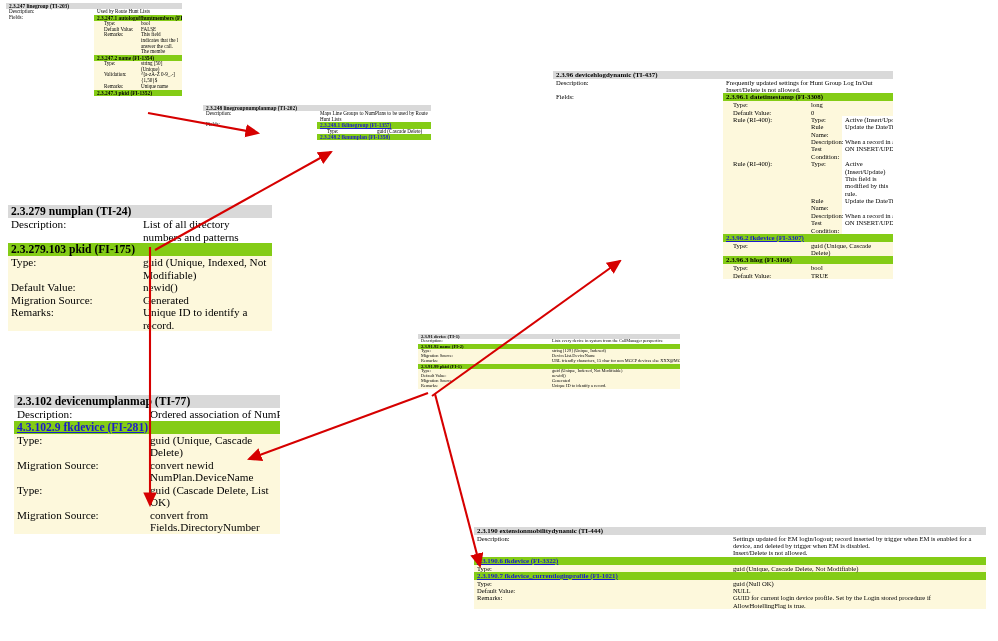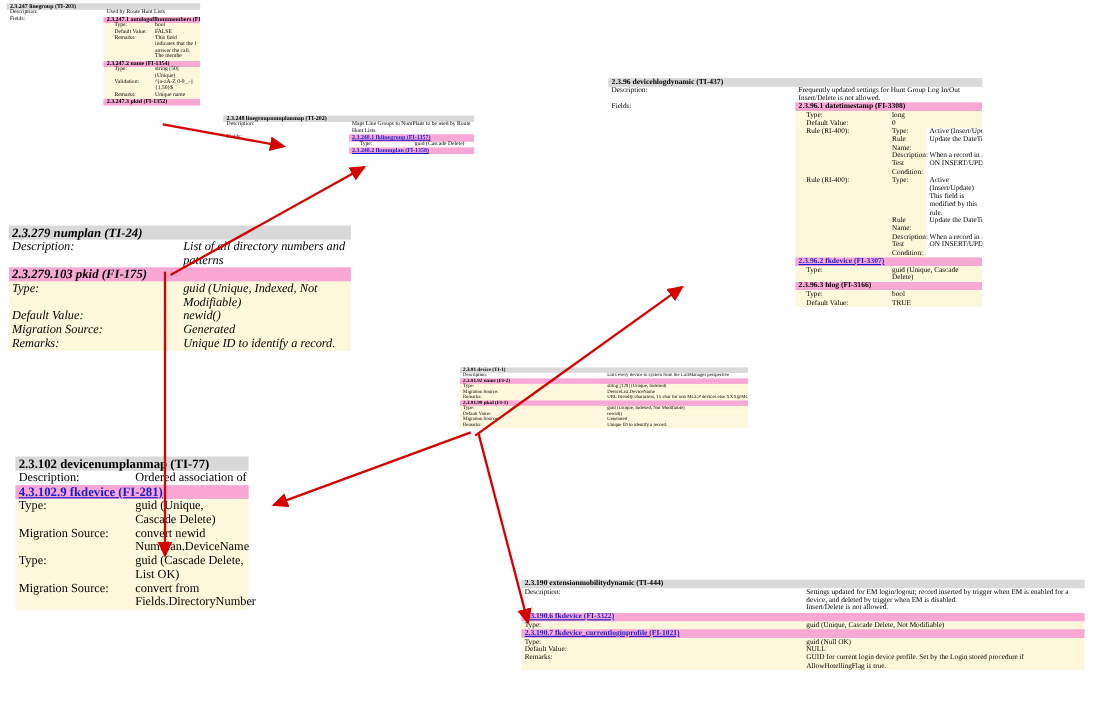--- a/index.html
+++ b/index.html
@@ -10,43 +10,43 @@
   }
   .arrows{position:absolute;left:0;top:0;width:998px;height:641px;pointer-events:none;z-index:40;}
 
   .tbox{position:absolute;background:#ffffff;z-index:10;}
 
   table.t{border-collapse:collapse;width:100%;table-layout:fixed;}
   table.t td{vertical-align:top;padding:0px 3px;line-height:1.12;}
 
   .hdr td{background:#d9d9d9;font-weight:bold;}
   .desc td{background:#ffffff;}
-  .fieldhdr td{background:#f9a8d4;font-weight:bold;}
+  .fieldhdr td{background:#84cc16;font-weight:bold;}
   .attr td{background:#fdf8dc;}
   .rule td{background:#fbd3d3;}
   .rulewrap td{background:#fdf8dc;}
   .white td{background:#ffffff;}
 
   .lnk{color:#1a1acc;text-decoration:underline;}
   .nowrapx{white-space:nowrap;overflow:hidden;}
 
   
   #box-linegroup{left:6px;top:3px;width:176px;font-size:5.1px;}
   #box-linegroup .hdr td{font-size:5.4px;}
   #box-linegroup .fieldhdr td{font-size:5.4px;}
 
   #box-lgnpm{left:203px;top:105px;width:228px;font-size:5.1px;}
   #box-lgnpm .hdr td{font-size:5.4px;}
   #box-lgnpm .fieldhdr td{font-size:5.4px;}
 
-  #box-numplan{left:8px;top:205px;width:311px;font-size:11.2px;font-style:italic;}
+  #box-numplan{left:8px;top:205px;width:264px;font-size:11.2px;}
   #box-numplan .hdr td{font-size:11.6px;}
   #box-numplan .fieldhdr td{font-size:11.6px;}
 
-  #box-dnpm{left:14px;top:415px;width:212px;font-size:11.2px;}
+  #box-dnpm{left:14px;top:395px;width:266px;font-size:11.2px;}
   #box-dnpm .hdr td{font-size:11.6px;}
   #box-dnpm .fieldhdr td{font-size:11.6px;}
 
   #box-hlog{left:553px;top:71px;width:340px;font-size:6.6px;}
   #box-hlog .hdr td{font-size:6.9px;}
   #box-hlog .fieldhdr td{font-size:6.9px;}
 
   #box-device{left:418px;top:334px;width:262px;font-size:4.4px;}
   #box-device .hdr td{font-size:4.7px;}
   #box-device .fieldhdr td{font-size:4.7px;}

